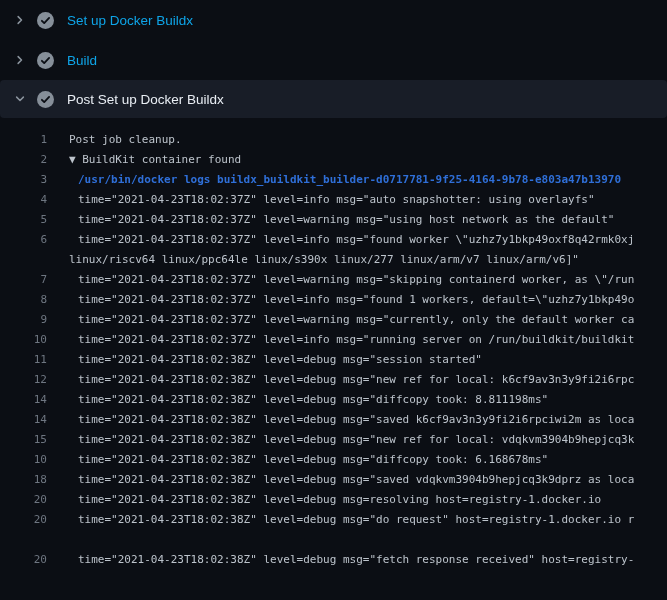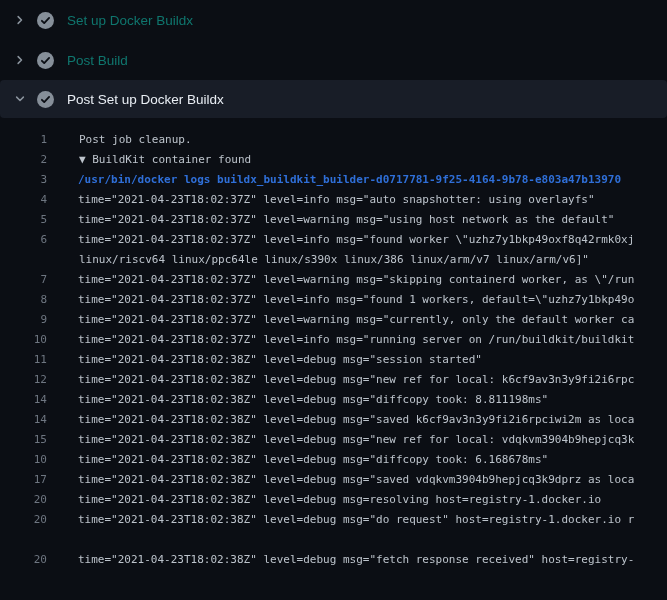--- a/index.html
+++ b/index.html
@@ -43,21 +43,21 @@
   }
   .status-icon {
     margin-left: 11px;
     width: 17px;
     height: 17px;
     flex: 0 0 17px;
   }
   .step-title {
     margin-left: 13px;
     font-size: 13.5px;
-    color: #0f766e;
+    color: #0ea5e9;
     white-space: nowrap;
   }
   .step.expanded .step-title { color: #e9eef4; }
 
   
   .log-body {
     padding-top: 12px;
     font-family: "DejaVu Sans Mono", monospace;
     font-size: 11px;
   }
@@ -72,21 +72,21 @@
   .ln {
     flex: 0 0 47px;
     text-align: right;
     color: #6e7681;
     user-select: none;
   }
   .lt {
     color: #bdc4cc;
     overflow: hidden;
   }
-  .lt.ind-0 { margin-left: 32px; }
+  .lt.ind-0 { margin-left: 22px; }
   .lt.ind-1 { margin-left: 31px; }
   .lt.command { color: #2f6fd8; font-weight: 600; }
 </style>
 </head>
 <body>
 
 <div class="log-viewer">
   <div class="step-list">
       <div class="step">
         <span class="chevron">
@@ -103,21 +103,21 @@
       <div class="step">
         <span class="chevron">
           <svg width="12" height="12" viewBox="0 0 16 16">
             <path d="M5.5 3.5l4.5 4.5-4.5 4.5" fill="none" stroke="#8b949e" stroke-width="2" stroke-linecap="round" stroke-linejoin="round"></path>
           </svg>
         </span>
         <span class="status-icon"><svg width="17" height="17" viewBox="0 0 16 16">
             <circle cx="8" cy="8" r="8" fill="#868f99"></circle>
             <path d="M4.6 8.3l2.2 2.2 4.6-5" fill="none" stroke="#0b0e14" stroke-width="1.7" stroke-linecap="round" stroke-linejoin="round"></path>
           </svg></span>
-        <span class="step-title">Post Build</span>
+        <span class="step-title">Build</span>
       </div>
       <div class="step expanded">
         <span class="chevron">
           <svg width="12" height="12" viewBox="0 0 16 16">
             <path d="M3.5 5.5l4.5 4.5 4.5-4.5" fill="none" stroke="#8b949e" stroke-width="2" stroke-linecap="round" stroke-linejoin="round"></path>
           </svg>
         </span>
         <span class="status-icon"><svg width="17" height="17" viewBox="0 0 16 16">
             <circle cx="8" cy="8" r="8" fill="#868f99"></circle>
             <path d="M4.6 8.3l2.2 2.2 4.6-5" fill="none" stroke="#0b0e14" stroke-width="1.7" stroke-linecap="round" stroke-linejoin="round"></path>
@@ -125,30 +125,30 @@
         <span class="step-title">Post Set up Docker Buildx</span>
       </div>
     </div>
   <div class="log-body">
       <div class="log-line"><span class="ln">1</span><span class="lt ind-0">Post job cleanup.</span></div>
       <div class="log-line"><span class="ln">2</span><span class="lt ind-0">▼ BuildKit container found</span></div>
       <div class="log-line"><span class="ln">3</span><span class="lt ind-1 command">/usr/bin/docker logs buildx_buildkit_builder-d0717781-9f25-4164-9b78-e803a47b13970</span></div>
       <div class="log-line"><span class="ln">4</span><span class="lt ind-1">time="2021-04-23T18:02:37Z" level=info msg="auto snapshotter: using overlayfs"</span></div>
       <div class="log-line"><span class="ln">5</span><span class="lt ind-1">time="2021-04-23T18:02:37Z" level=warning msg="using host network as the default"</span></div>
       <div class="log-line"><span class="ln">6</span><span class="lt ind-1">time="2021-04-23T18:02:37Z" level=info msg="found worker \"uzhz7y1bkp49oxf8q42rmk0xj</span></div>
-      <div class="log-line"><span class="ln"></span><span class="lt ind-0">linux/riscv64 linux/ppc64le linux/s390x linux/386 linux/arm/v7 linux/arm/v6]"</span></div>
+      <div class="log-line"><span class="ln"></span><span class="lt ind-0">linux/riscv64 linux/ppc64le linux/s390x linux/277 linux/arm/v7 linux/arm/v6]"</span></div>
       <div class="log-line"><span class="ln">7</span><span class="lt ind-1">time="2021-04-23T18:02:37Z" level=warning msg="skipping containerd worker, as \"/run</span></div>
       <div class="log-line"><span class="ln">8</span><span class="lt ind-1">time="2021-04-23T18:02:37Z" level=info msg="found 1 workers, default=\"uzhz7y1bkp49o</span></div>
       <div class="log-line"><span class="ln">9</span><span class="lt ind-1">time="2021-04-23T18:02:37Z" level=warning msg="currently, only the default worker ca</span></div>
       <div class="log-line"><span class="ln">10</span><span class="lt ind-1">time="2021-04-23T18:02:37Z" level=info msg="running server on /run/buildkit/buildkit</span></div>
       <div class="log-line"><span class="ln">11</span><span class="lt ind-1">time="2021-04-23T18:02:38Z" level=debug msg="session started"</span></div>
       <div class="log-line"><span class="ln">12</span><span class="lt ind-1">time="2021-04-23T18:02:38Z" level=debug msg="new ref for local: k6cf9av3n3y9fi2i6rpc</span></div>
       <div class="log-line"><span class="ln">14</span><span class="lt ind-1">time="2021-04-23T18:02:38Z" level=debug msg="diffcopy took: 8.811198ms"</span></div>
       <div class="log-line"><span class="ln">14</span><span class="lt ind-1">time="2021-04-23T18:02:38Z" level=debug msg="saved k6cf9av3n3y9fi2i6rpciwi2m as loca</span></div>
       <div class="log-line"><span class="ln">15</span><span class="lt ind-1">time="2021-04-23T18:02:38Z" level=debug msg="new ref for local: vdqkvm3904b9hepjcq3k</span></div>
       <div class="log-line"><span class="ln">10</span><span class="lt ind-1">time="2021-04-23T18:02:38Z" level=debug msg="diffcopy took: 6.168678ms"</span></div>
-      <div class="log-line"><span class="ln">17</span><span class="lt ind-1">time="2021-04-23T18:02:38Z" level=debug msg="saved vdqkvm3904b9hepjcq3k9dprz as loca</span></div>
+      <div class="log-line"><span class="ln">18</span><span class="lt ind-1">time="2021-04-23T18:02:38Z" level=debug msg="saved vdqkvm3904b9hepjcq3k9dprz as loca</span></div>
       <div class="log-line"><span class="ln">20</span><span class="lt ind-1">time="2021-04-23T18:02:38Z" level=debug msg=resolving host=registry-1.docker.io</span></div>
       <div class="log-line"><span class="ln">20</span><span class="lt ind-1">time="2021-04-23T18:02:38Z" level=debug msg="do request" host=registry-1.docker.io r</span></div>
       <div class="log-line"><span class="ln"></span></div>
       <div class="log-line"><span class="ln">20</span><span class="lt ind-1">time="2021-04-23T18:02:38Z" level=debug msg="fetch response received" host=registry-</span></div>
     </div>
 </div>
 
 </body></html>

